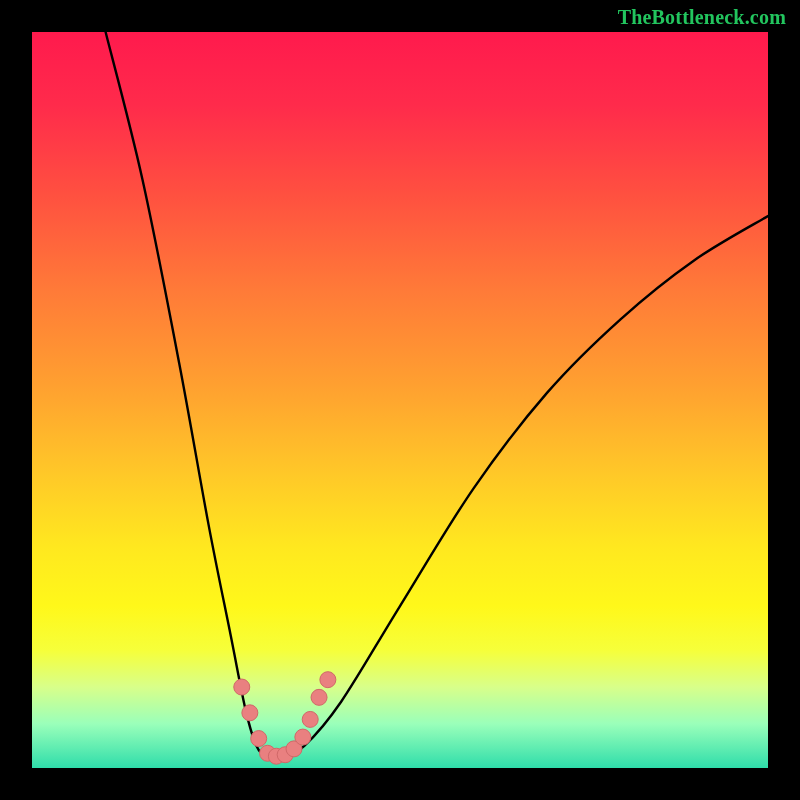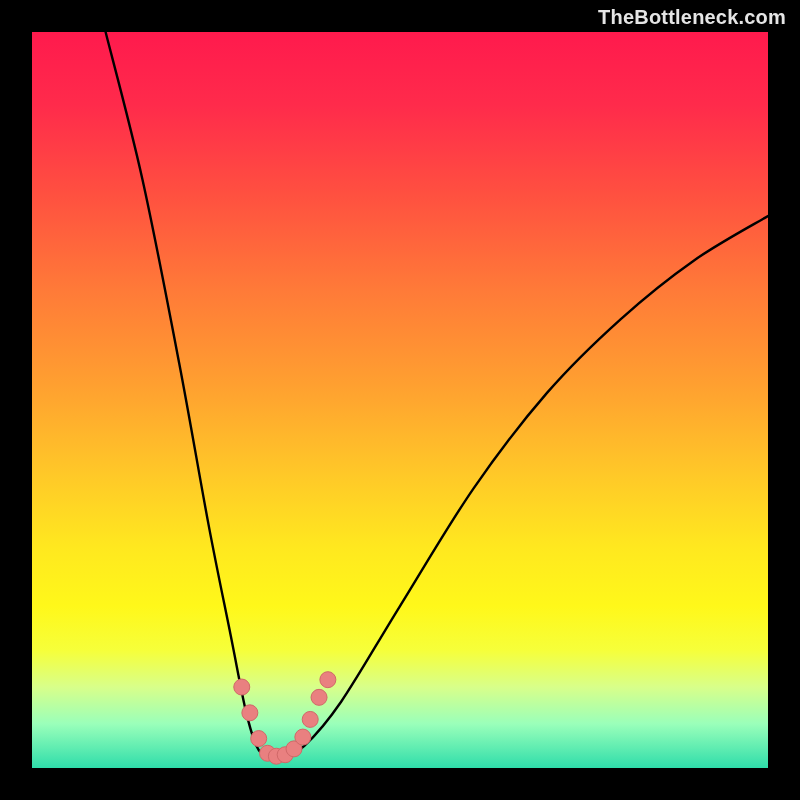--- a/index.html
+++ b/index.html
@@ -41,24 +41,24 @@
       #f6ff3a 84%,
       #d8ff8a 89%,
       #9affba 94%,
       #2fddaa 100%
     );
   }
   .attribution {
     position: absolute;
     top: 6px;
     right: 14px;
-    font-family: Liberation Sans, sans-serif;
+    font-family: Liberation Serif, serif;
     font-size: 20px;
     font-weight: 600;
-    color: #e5e5e5;
+    color: #22c55e;
     letter-spacing: 0.2px;
     user-select: none;
   }
   svg.curve {
     position: absolute;
     top: 0; left: 0;
     width: 736px;
     height: 736px;
     overflow: visible;
   }

